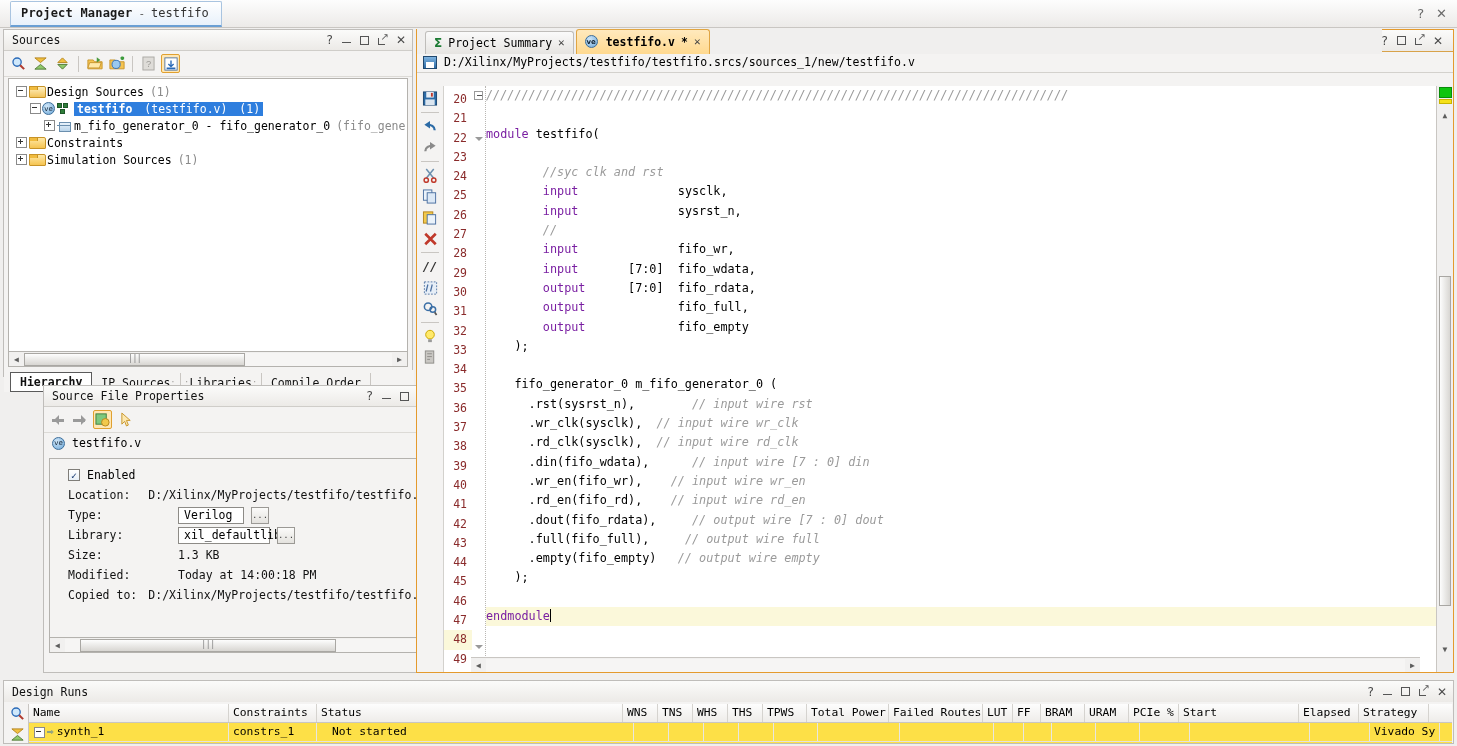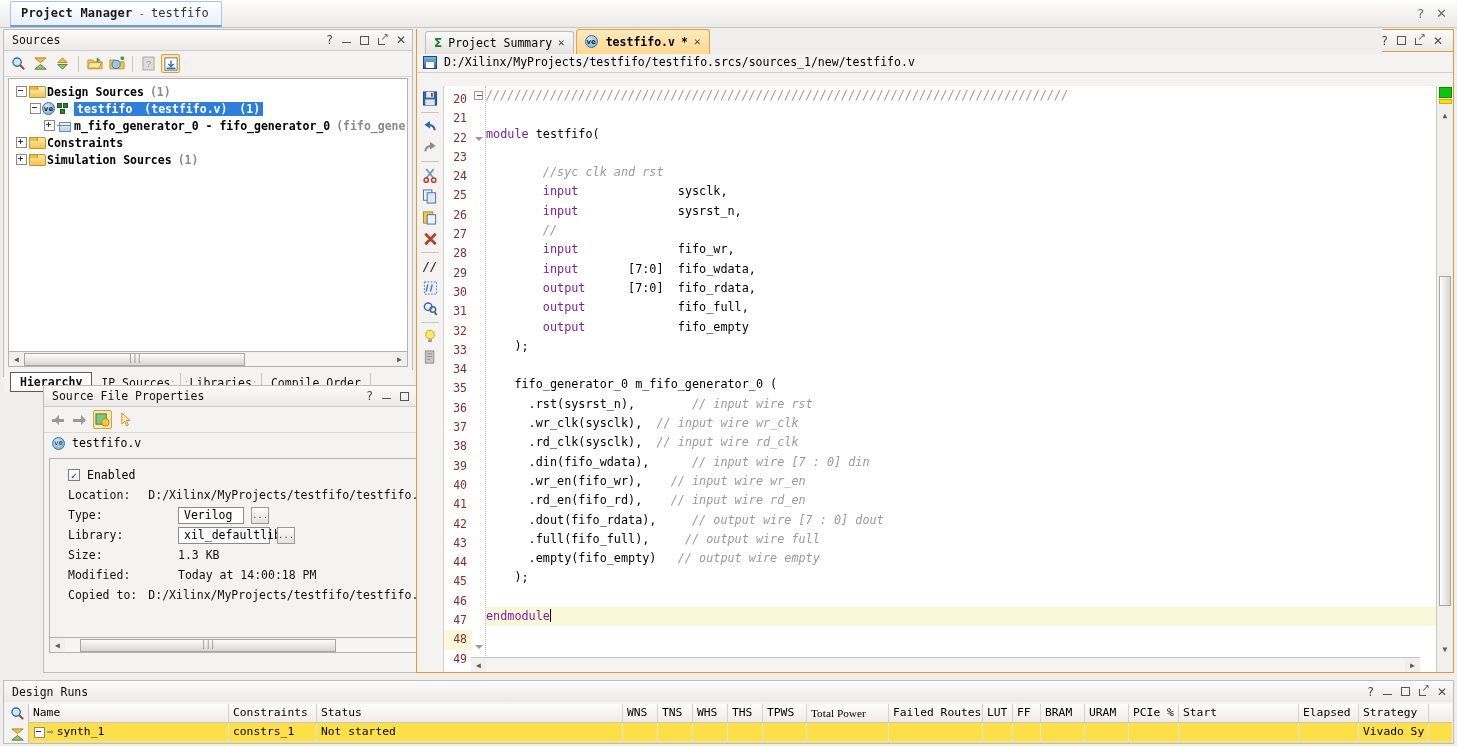--- a/index.html
+++ b/index.html
@@ -56,21 +56,21 @@
              background:#f4f3f2; border-bottom:1px solid #dcdad6; }
   .tbsep { width:1px; height:16px; background:#c9c6c2; margin:0 3px; }
   .ticon { width:19px; height:19px; display:flex; align-items:center; justify-content:center; border-radius:2px; }
   .ticon.sel { background:#ffe7b4; border:1px solid #e0a030; }
 
   
   #sources { position:absolute; left:0; top:0; width:410px; height:348px; }
   #treebox { position:absolute; left:4px; top:48px; width:400px; height:274px;
              background:#ffffff; border:1px solid #b4b2ae; overflow:hidden; }
   .trow { display:flex; align-items:center; height:17px; white-space:nowrap; font-size:11.5px;
-          font-family:"DejaVu Sans Mono","Liberation Mono",monospace;font-weight:bold; }
+          font-family:"DejaVu Sans Mono","Liberation Mono",monospace; }
   .tw { width:13px; height:13px; flex:0 0 13px; position:relative; }
   .tw.exp:before, .tw.col:before {
     content:""; position:absolute; left:1px; top:1px; width:9px; height:9px;
     border:1px solid #8a8a8a; background:#fff;
   }
   .tw.exp:after { content:""; position:absolute; left:3px; top:5px; width:5px; height:1px; background:#333; }
   .tw.col:after { content:""; position:absolute; left:3px; top:5px; width:5px; height:1px; background:#333;
                   box-shadow:0 0 0 0 #000; }
   .tw.col .vbar { position:absolute; left:5px; top:3px; width:1px; height:5px; background:#333; }
   .folder { width:15px; height:12px; margin:0 3px 0 1px; position:relative; flex:0 0 15px; }
@@ -711,40 +711,40 @@
       <div id="runcols">
         <div class="rhead" id="run-head">
             <div class="c" style="width: 200px; flex: 0 0 200px;">Name</div>
             <div class="c" style="width: 88px; flex: 0 0 88px;">Constraints</div>
             <div class="c" style="width: 306px; flex: 0 0 306px;">Status</div>
             <div class="c" style="width: 35px; flex: 0 0 35px;">WNS</div>
             <div class="c" style="width: 35px; flex: 0 0 35px;">TNS</div>
             <div class="c" style="width: 35px; flex: 0 0 35px;">WHS</div>
             <div class="c" style="width: 35px; flex: 0 0 35px;">THS</div>
             <div class="c" style="width: 44px; flex: 0 0 44px;">TPWS</div>
-            <div class="c" style="width: 82px; flex: 0 0 82px; font-family: Liberation Serif, serif;">Total Power</div>
+            <div class="c" style="width: 82px; flex: 0 0 82px;">Total Power</div>
             <div class="c" style="width: 94px; flex: 0 0 94px;">Failed Routes</div>
             <div class="c" style="width: 30px; flex: 0 0 30px;">LUT</div>
             <div class="c" style="width: 28px; flex: 0 0 28px;">FF</div>
             <div class="c" style="width: 44px; flex: 0 0 44px;">BRAM</div>
             <div class="c" style="width: 44px; flex: 0 0 44px;">URAM</div>
             <div class="c" style="width: 50px; flex: 0 0 50px;">PCIe %</div>
             <div class="c" style="width: 120px; flex: 0 0 120px;">Start</div>
             <div class="c" style="width: 60px; flex: 0 0 60px;">Elapsed</div>
             <div class="c" style="width: 70px; flex: 0 0 70px;">Strategy</div>
           </div>
         <div id="run-body">
             <div class="rrow">
               <div class="c" style="width: 200px; flex: 0 0 200px;">
                 <span class="tw exp" style="flex: 0 0 13px;"></span>
                 <span class="runarrow">⇨</span>
                 <span>synth_1</span>
               </div>
               <div class="c" style="width: 88px; flex: 0 0 88px;">constrs_1</div>
-              <div class="c" style="width: 306px; flex: 0 0 306px;">Not started</div>
+              <div class="c" style="width: 306px; flex: 0 0 306px; margin-left: 11px;">Not started</div>
               <div class="c" style="width: 35px; flex: 0 0 35px;"></div>
               <div class="c" style="width: 35px; flex: 0 0 35px;"></div>
               <div class="c" style="width: 35px; flex: 0 0 35px;"></div>
               <div class="c" style="width: 35px; flex: 0 0 35px;"></div>
               <div class="c" style="width: 44px; flex: 0 0 44px;"></div>
               <div class="c" style="width: 82px; flex: 0 0 82px;"></div>
               <div class="c" style="width: 94px; flex: 0 0 94px;"></div>
               <div class="c" style="width: 30px; flex: 0 0 30px;"></div>
               <div class="c" style="width: 28px; flex: 0 0 28px;"></div>
               <div class="c" style="width: 44px; flex: 0 0 44px;"></div>

